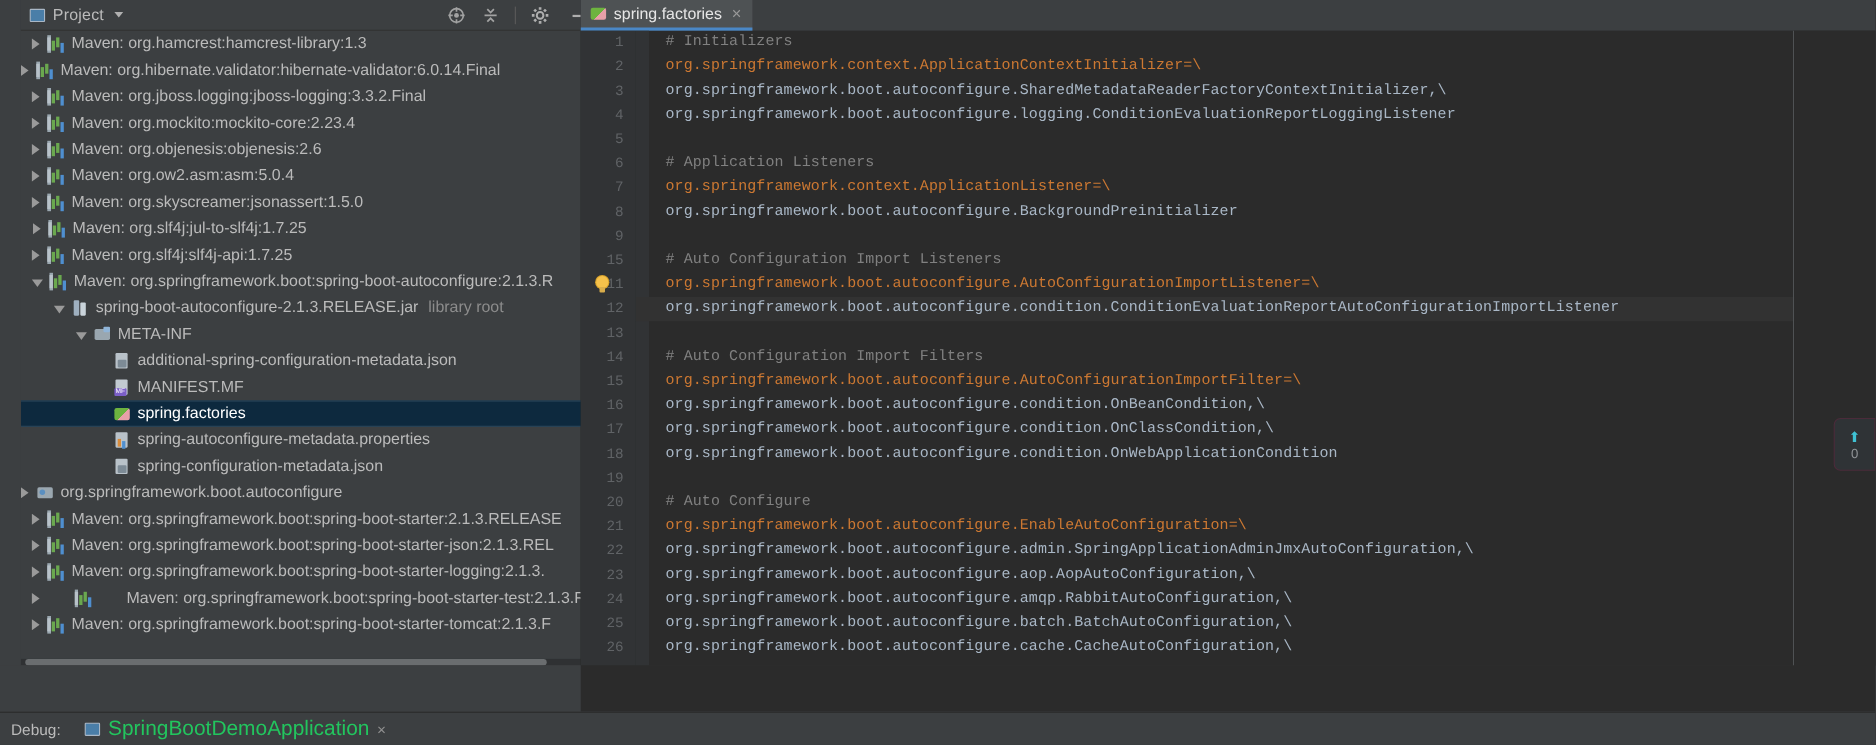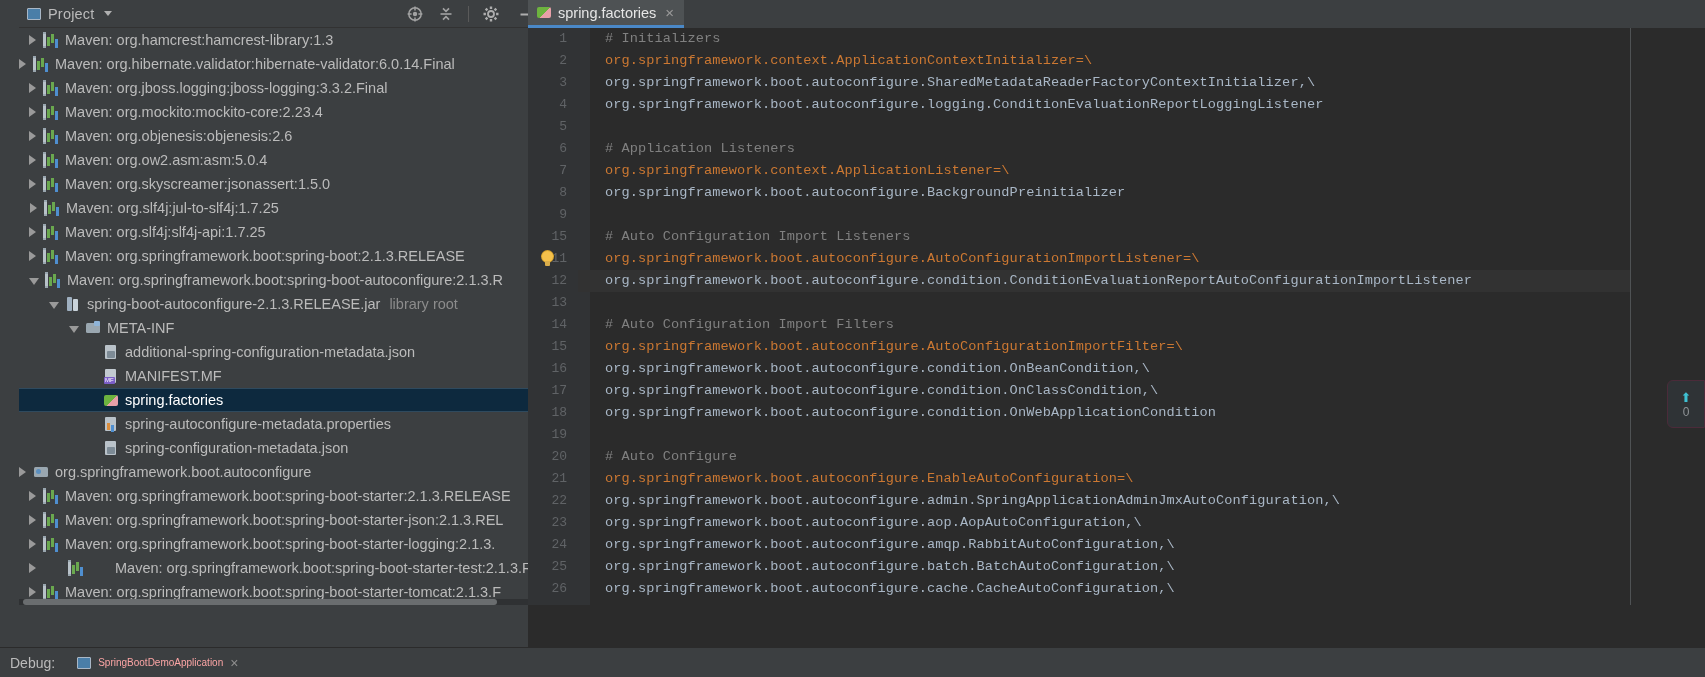--- a/index.html
+++ b/index.html
@@ -135,21 +135,21 @@
 
   
   #bottom-bar {
     position:absolute; left:0; bottom:0; width:1705px; height:30px;
     background:#3c3f41; border-top:1px solid #2b2b2b; display:flex; align-items:center;
     padding-left:10px; gap:0;
   }
   #debug-label { color:#bbbbbb; font-size:14px; margin-right:22px; }
   #debug-tab { display:flex; align-items:center; gap:7px; }
   #debug-tab .dicon{ width:14px;height:12px;border:1.6px solid #a9b7c6;border-radius:1px;background:#4a7ea8;}
-  #debug-tab .dname{ color:#fca5a5; font-size:10px; }
+  #debug-tab .dname{ color:#22c55e; font-size:19px; }
   #debug-tab .dclose{ color:#8f8f8f; font-size:14px; }
   #bottom-fill { position:absolute; left:0; bottom:30px; width:528px; height:42px; background:#3c3f41; }
   #editor-bottom-fill { position:absolute; left:528px; bottom:30px; right:0; height:42px; background:#2b2b2b;}
 </style>
 </head>
 <body>
 
 <div id="app">
 
   <div id="left-panel">
@@ -231,25 +231,20 @@
           <span class="arrow"></span>
           <span class="ic ic-maven"></span>
           <span>Maven: org.slf4j:jul-to-slf4j:1.7.25</span>
         </div>
         <div class="row" style="padding-left: 10px;">
           <span class="arrow"></span>
           <span class="ic ic-maven"></span>
           <span>Maven: org.slf4j:slf4j-api:1.7.25</span>
         </div>
         <div class="row" style="padding-left: 10px;">
-          <span class="arrow"></span>
-          <span class="ic ic-maven"></span>
-          <span>Maven: org.springframework.boot:spring-boot:2.1.3.RELEASE</span>
-        </div>
-        <div class="row" style="padding-left: 10px;">
           <span class="arrow open"></span>
           <span class="ic ic-maven"></span>
           <span>Maven: org.springframework.boot:spring-boot-autoconfigure:2.1.3.R</span>
         </div>
         <div class="row" style="padding-left: 30px;">
           <span class="arrow open"></span>
           <span class="ic ic-jar"></span>
           <span>spring-boot-autoconfigure-2.1.3.RELEASE.jar</span>
           <span class="lib-root">library root</span>
         </div>

